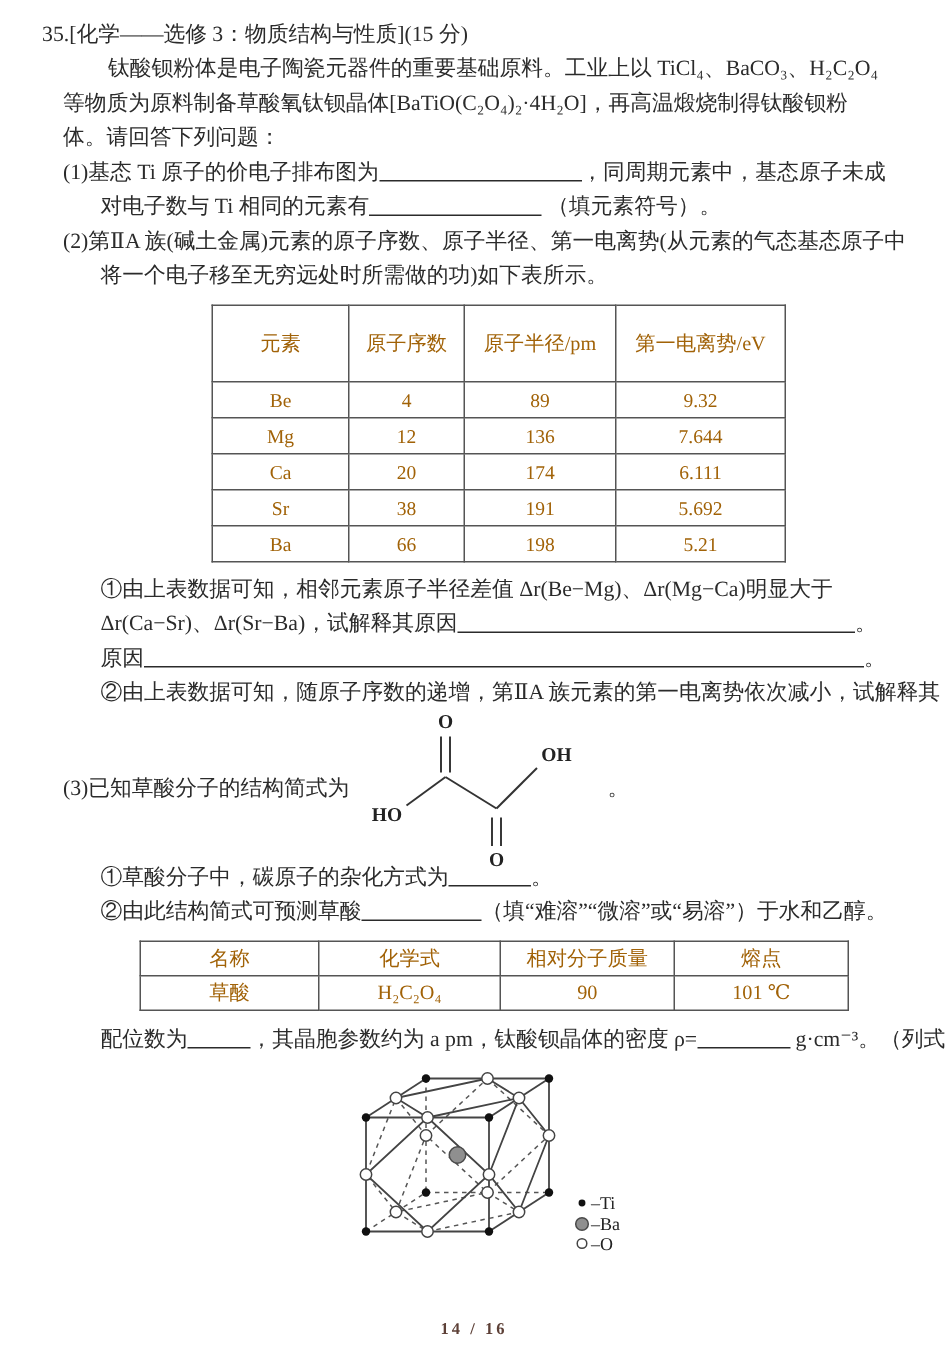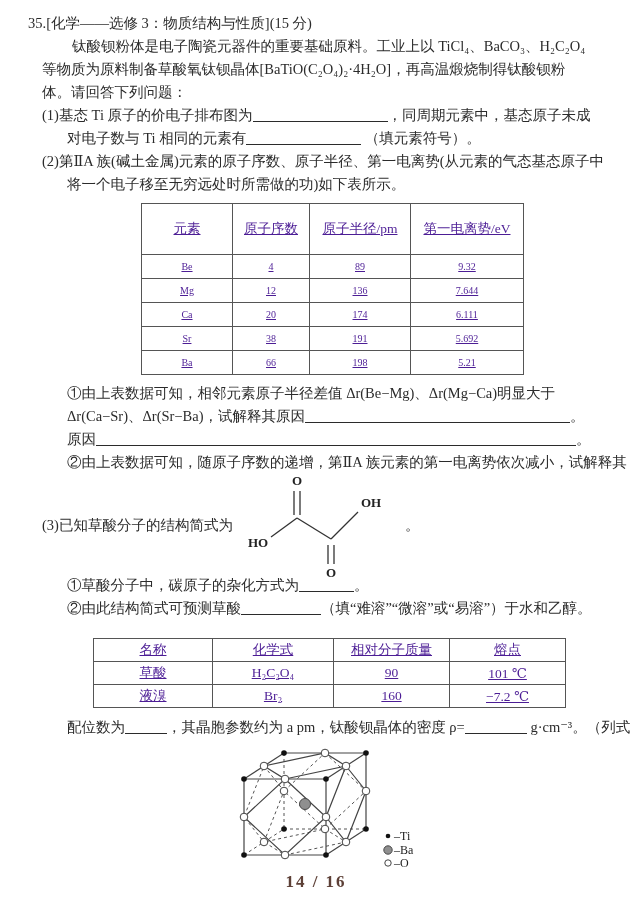--- a/index.html
+++ b/index.html
@@ -13,34 +13,34 @@
   .ind-first { margin-left:44px; }   
   .ind1 { margin-left:14px; }        
   .ind2 { margin-left:39px; }        
   .blank {
     display:inline-block; border-bottom:1px solid #2b2b2b;
     height:15px; vertical-align:-2px;
   }
   .b135{width:135px}.b115{width:115px}.b265{width:265px}.b480{width:480px}
   .b55{width:55px}.b80{width:80px}.b105{width:105px}.b42{width:42px}.b62{width:62px}
   sub { font-size:10px; }
-  table { border-collapse:collapse; color:#4c1d95;text-decoration:underline; }
+  table { border-collapse:collapse; color:#a16207; }
   th,td { border:1px solid #555; text-align:center; font-weight:normal; padding:0 6px; }
   .t1 { margin:7px 0 7px 113px; border:1.5px solid #444; font-size:13.5px; }
-  .t1 th { height:50px; } .t1 td { height:23px; font-size:10px; }
+  .t1 th { height:50px; } .t1 td { height:23px; font-size:13px; }
   .t1 .c0{width:78px}.t1 .c1{width:64px}.t1 .c2{width:88px}.t1 .c3{width:100px}
-  .t2 { margin:18px 0 8px 65px; border:1.5px solid #444; font-size:13.5px; }
+  .t2 { margin:7px 0 8px 65px; border:1.5px solid #444; font-size:13.5px; }
   .t2 td,.t2 th { height:22px; }
   .t2 .c0{width:106px}.t2 .c1{width:108px}.t2 .c2{width:103px}.t2 .c3{width:103px}
   .struct-row { display:flex; align-items:center; height:98px; margin:2px 0 0 14px; }
   .struct-row svg { margin-left:4px; }
   .crystal-wrap { margin:4px 0 0 186px; }
   .footer {
     position:absolute; bottom:7px; left:0; width:100%; text-align:center;
-    font-weight:bold; font-size:17px; color:#5d4037; letter-spacing:2px;
+    font-weight:bold; font-size:11px; color:#5d4037; letter-spacing:2px;
   }
   svg text { font-family:"Liberation Serif","DejaVu Serif",serif; }
 </style>
 </head>
 <body>
 
 <div class="page">
 
   <div class="line">35.[化学——选修 3：物质结构与性质](15 分)</div>
 
@@ -145,26 +145,20 @@
         <th class="c2">相对分子质量</th>
         <th class="c3">熔点</th>
       </tr>
     </thead>
     <tbody>
       <tr>
         <td>草酸</td>
         <td>H₂C₂O₄</td>
         <td>90</td>
         <td>101 ℃</td>
-      </tr>
-      <tr>
-        <td>液溴</td>
-        <td>Br₂</td>
-        <td>160</td>
-        <td>−7.2 ℃</td>
       </tr>
     </tbody>
   </table>
 
   <div class="line ind2">
     <span>配位数为</span><span class="blank b42"></span><span>，其晶胞参数约为 a pm，钛酸钡晶体的密度 ρ=</span><span class="blank b62"></span> <span>g·cm⁻³。（列式</span>
   </div>
 
   <div class="crystal-wrap">
     <svg width="232" height="128" viewBox="0 0 232 128">

